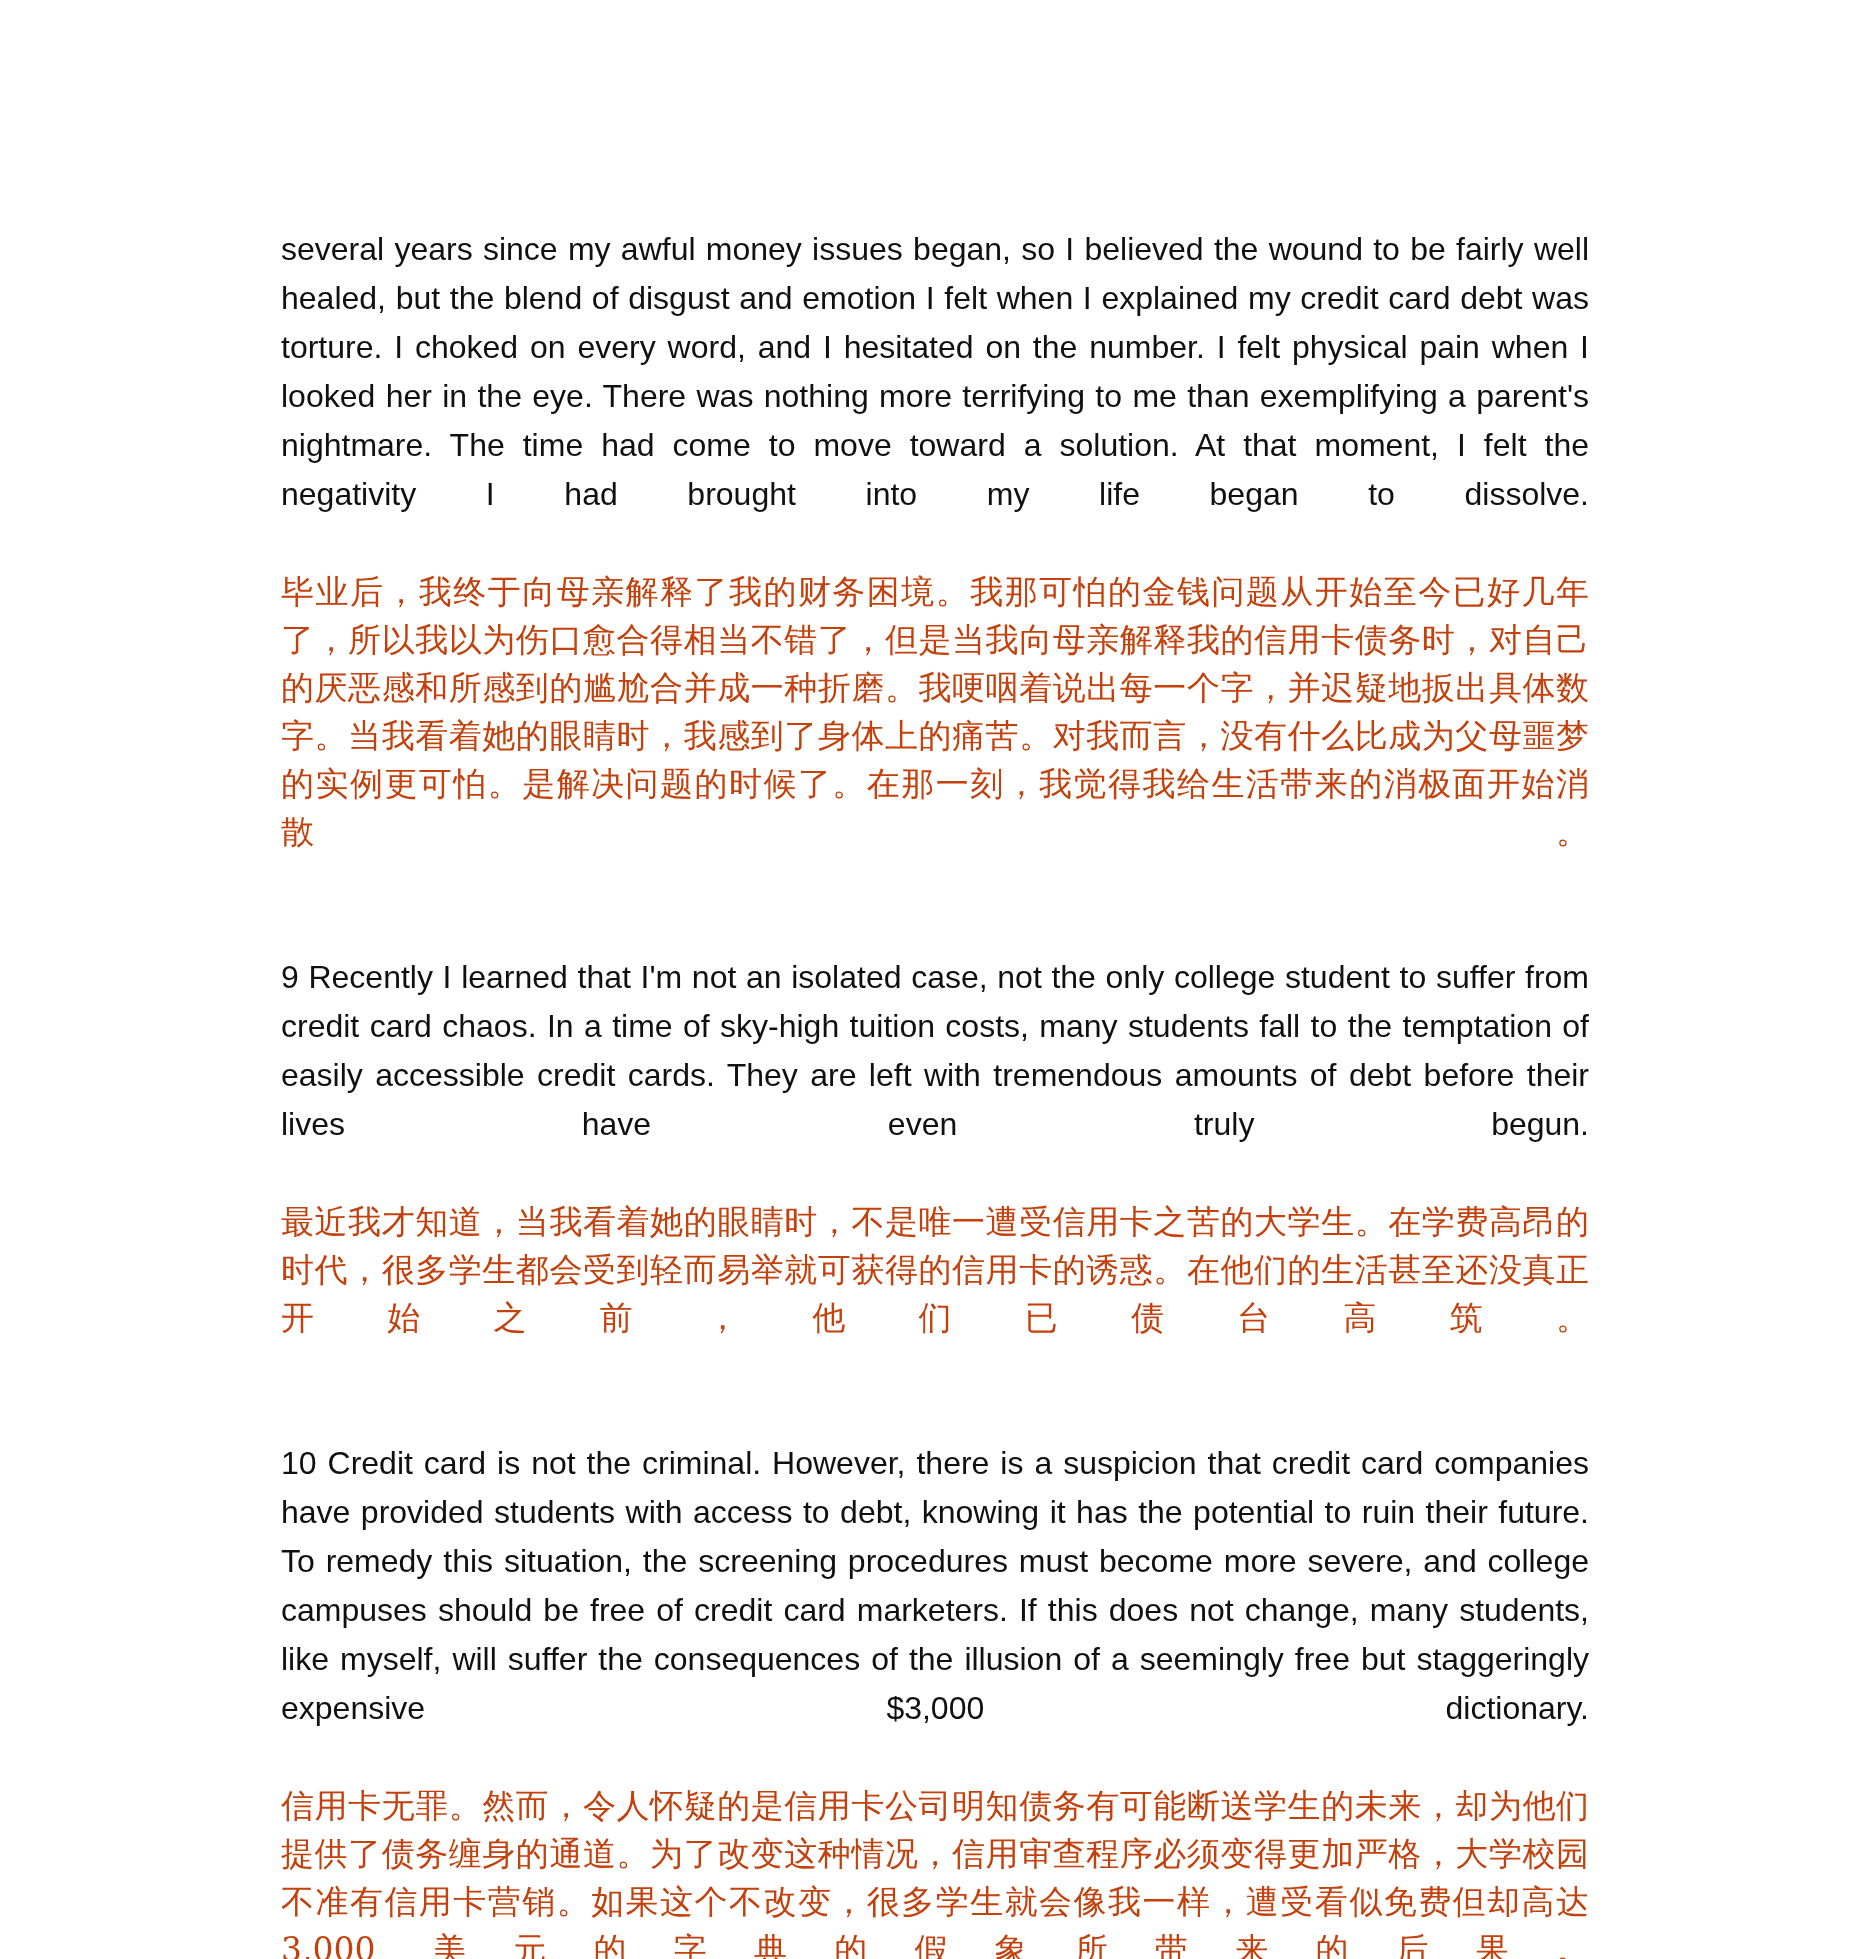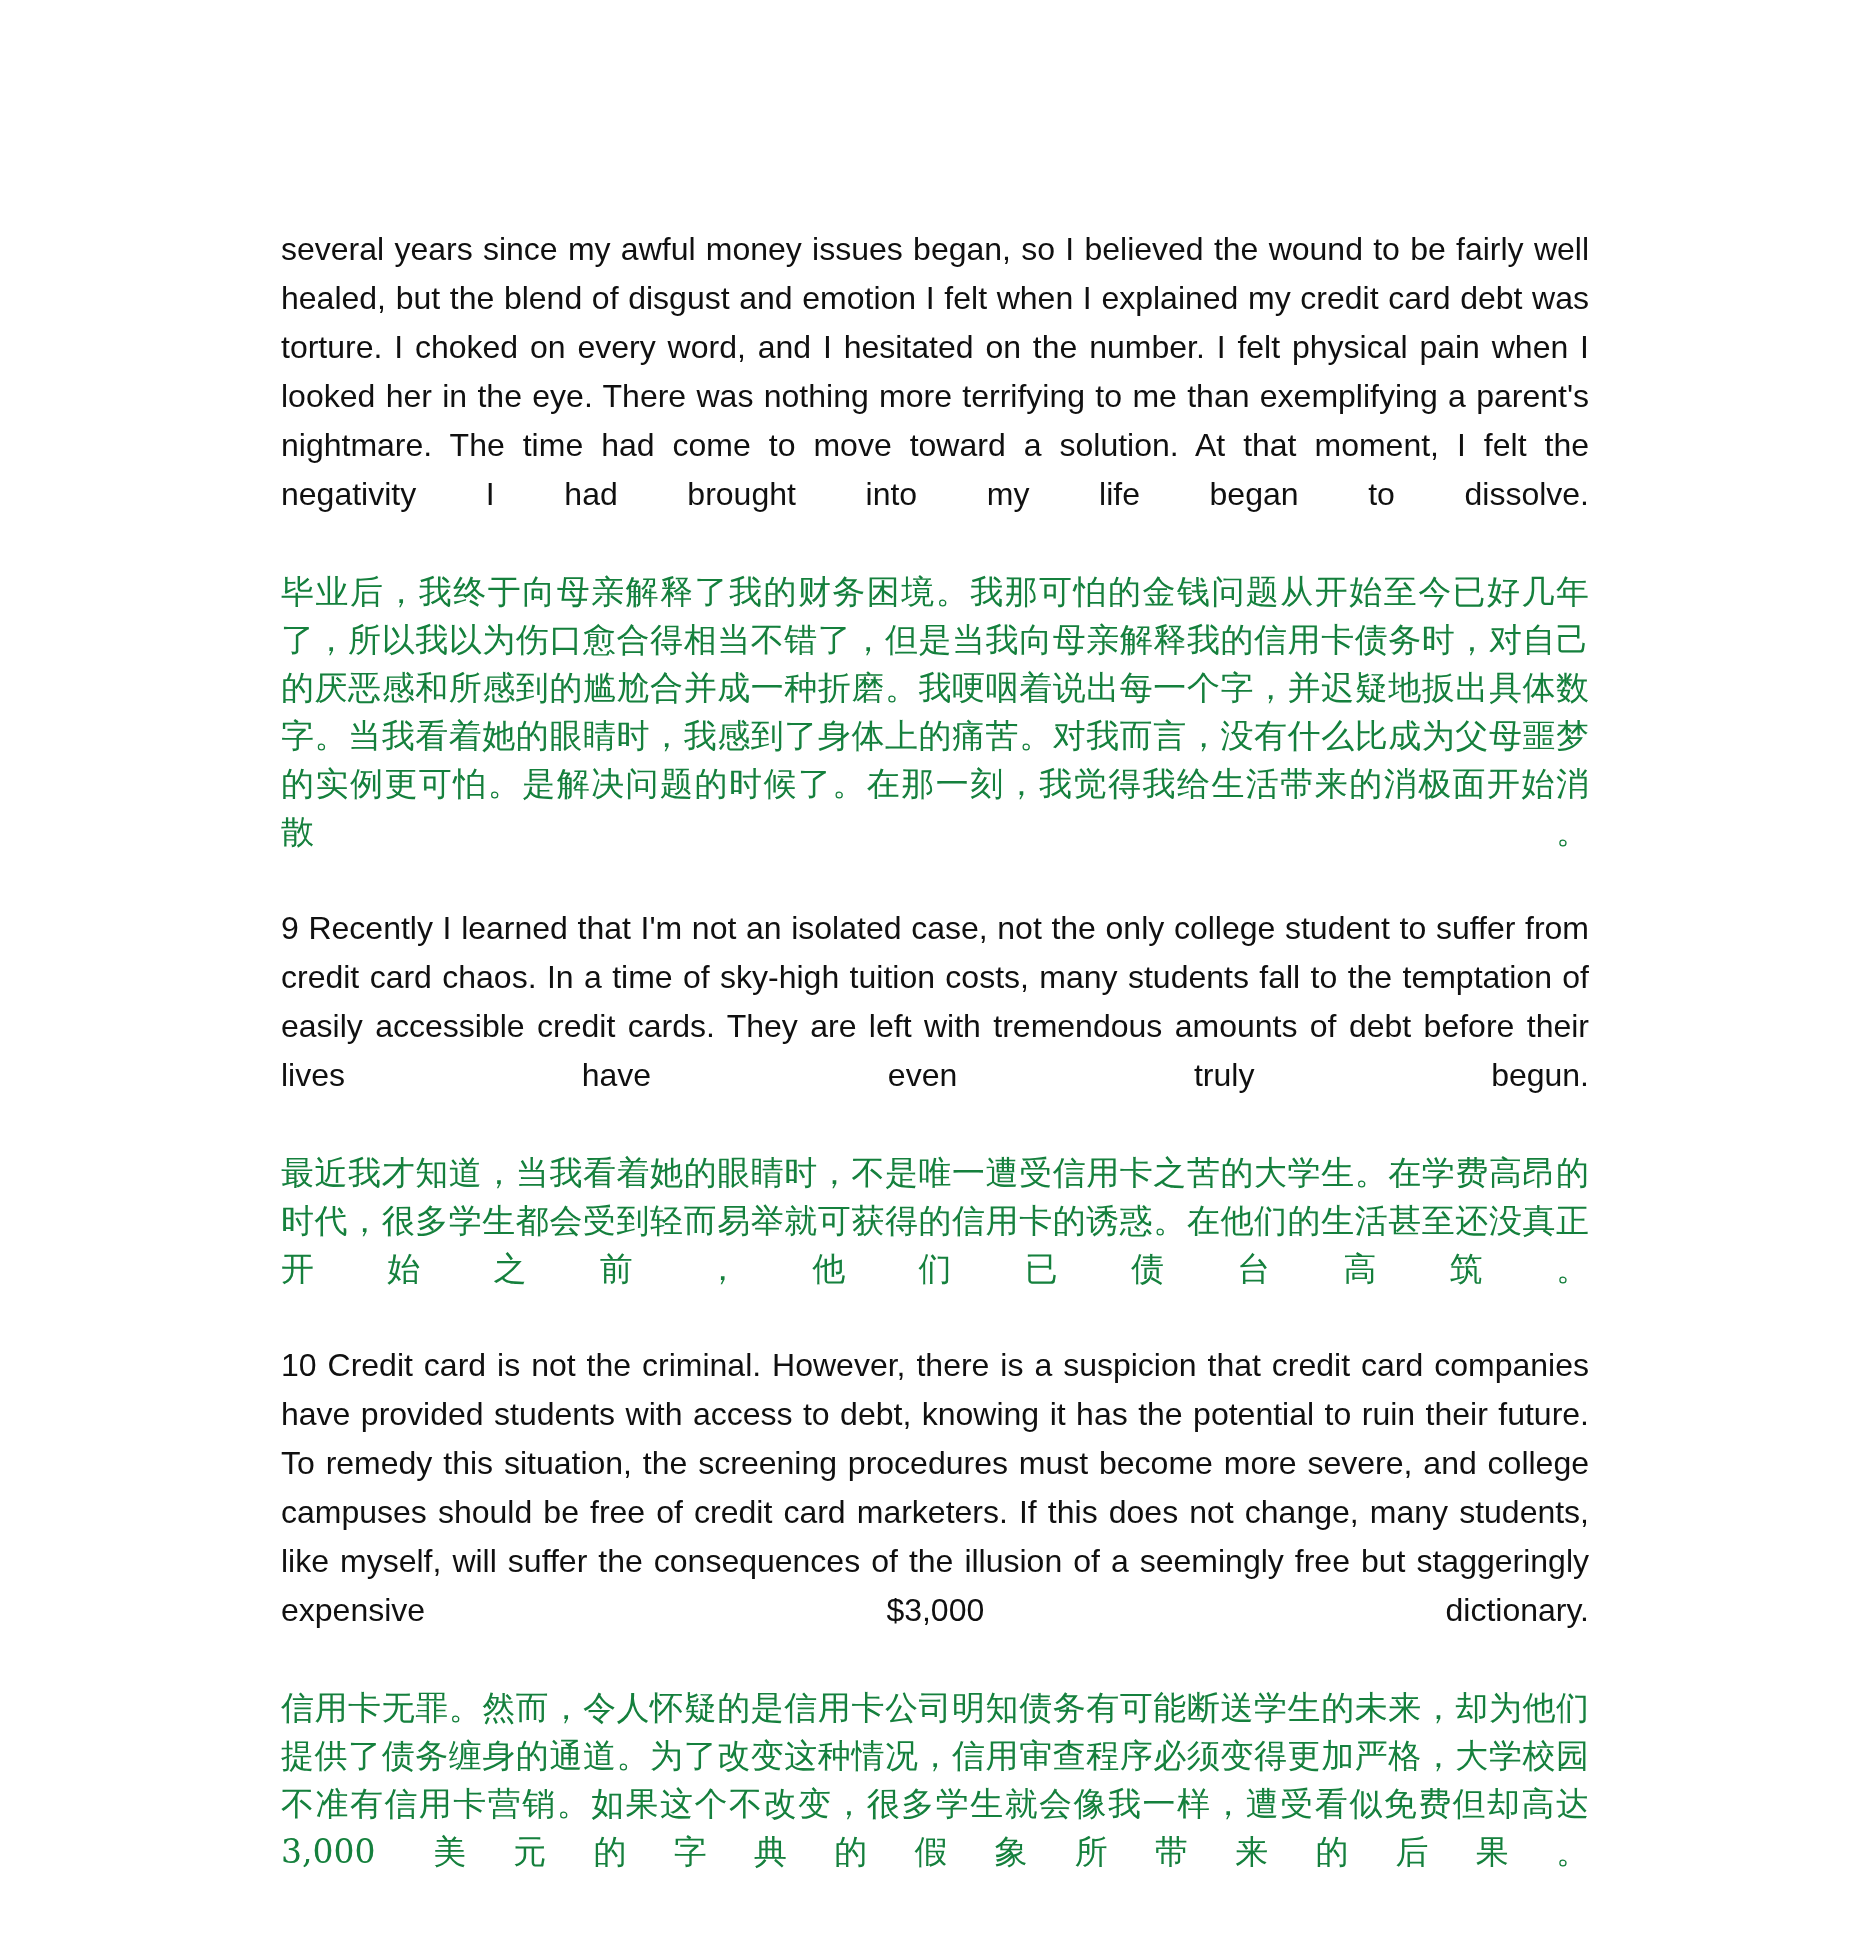--- a/index.html
+++ b/index.html
@@ -53,30 +53,31 @@
   }
 
   
   .zh {
     font-family: "DejaVu Serif", "Liberation Serif", serif;
     font-size: 33px;
     line-height: 48px;
     text-align: justify;
     text-justify: inter-character;
     margin: 0;
-    color: #15803d;
+    color: #c2410c;
   }
   .zh:after {
     content: "";
     display: inline-block;
     width: 100%;
   }
 
   
   .block + .block {
+    margin-top: 49px;
   }
 
   .block { margin: 0; padding: 0; }
 </style>
 </head>
 <body>
 
 <div class="page">
   <div class="text-column">
 

